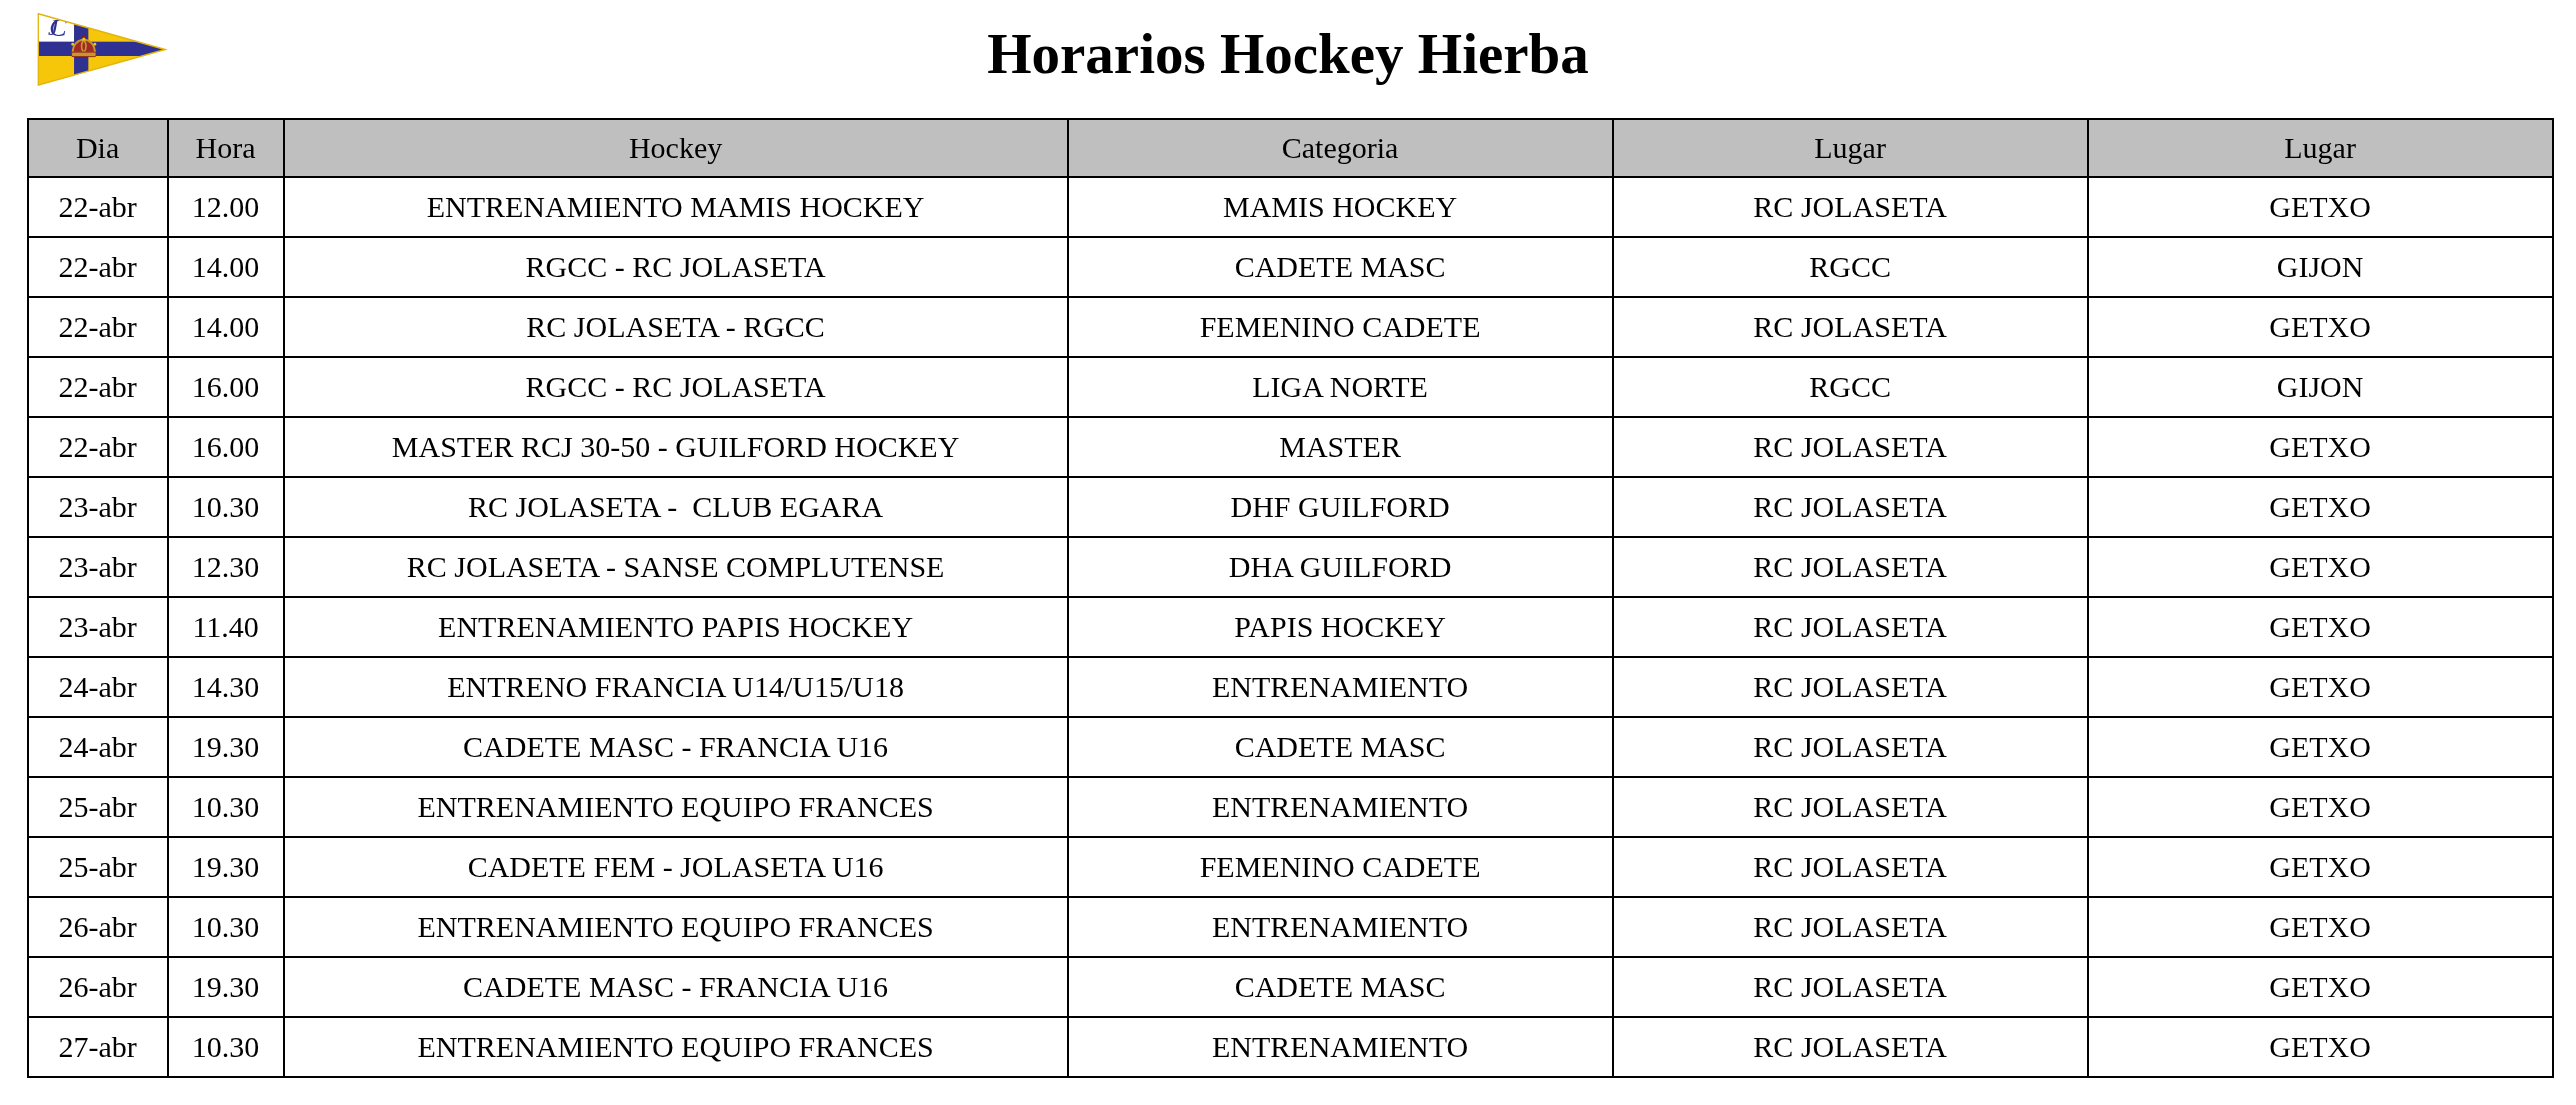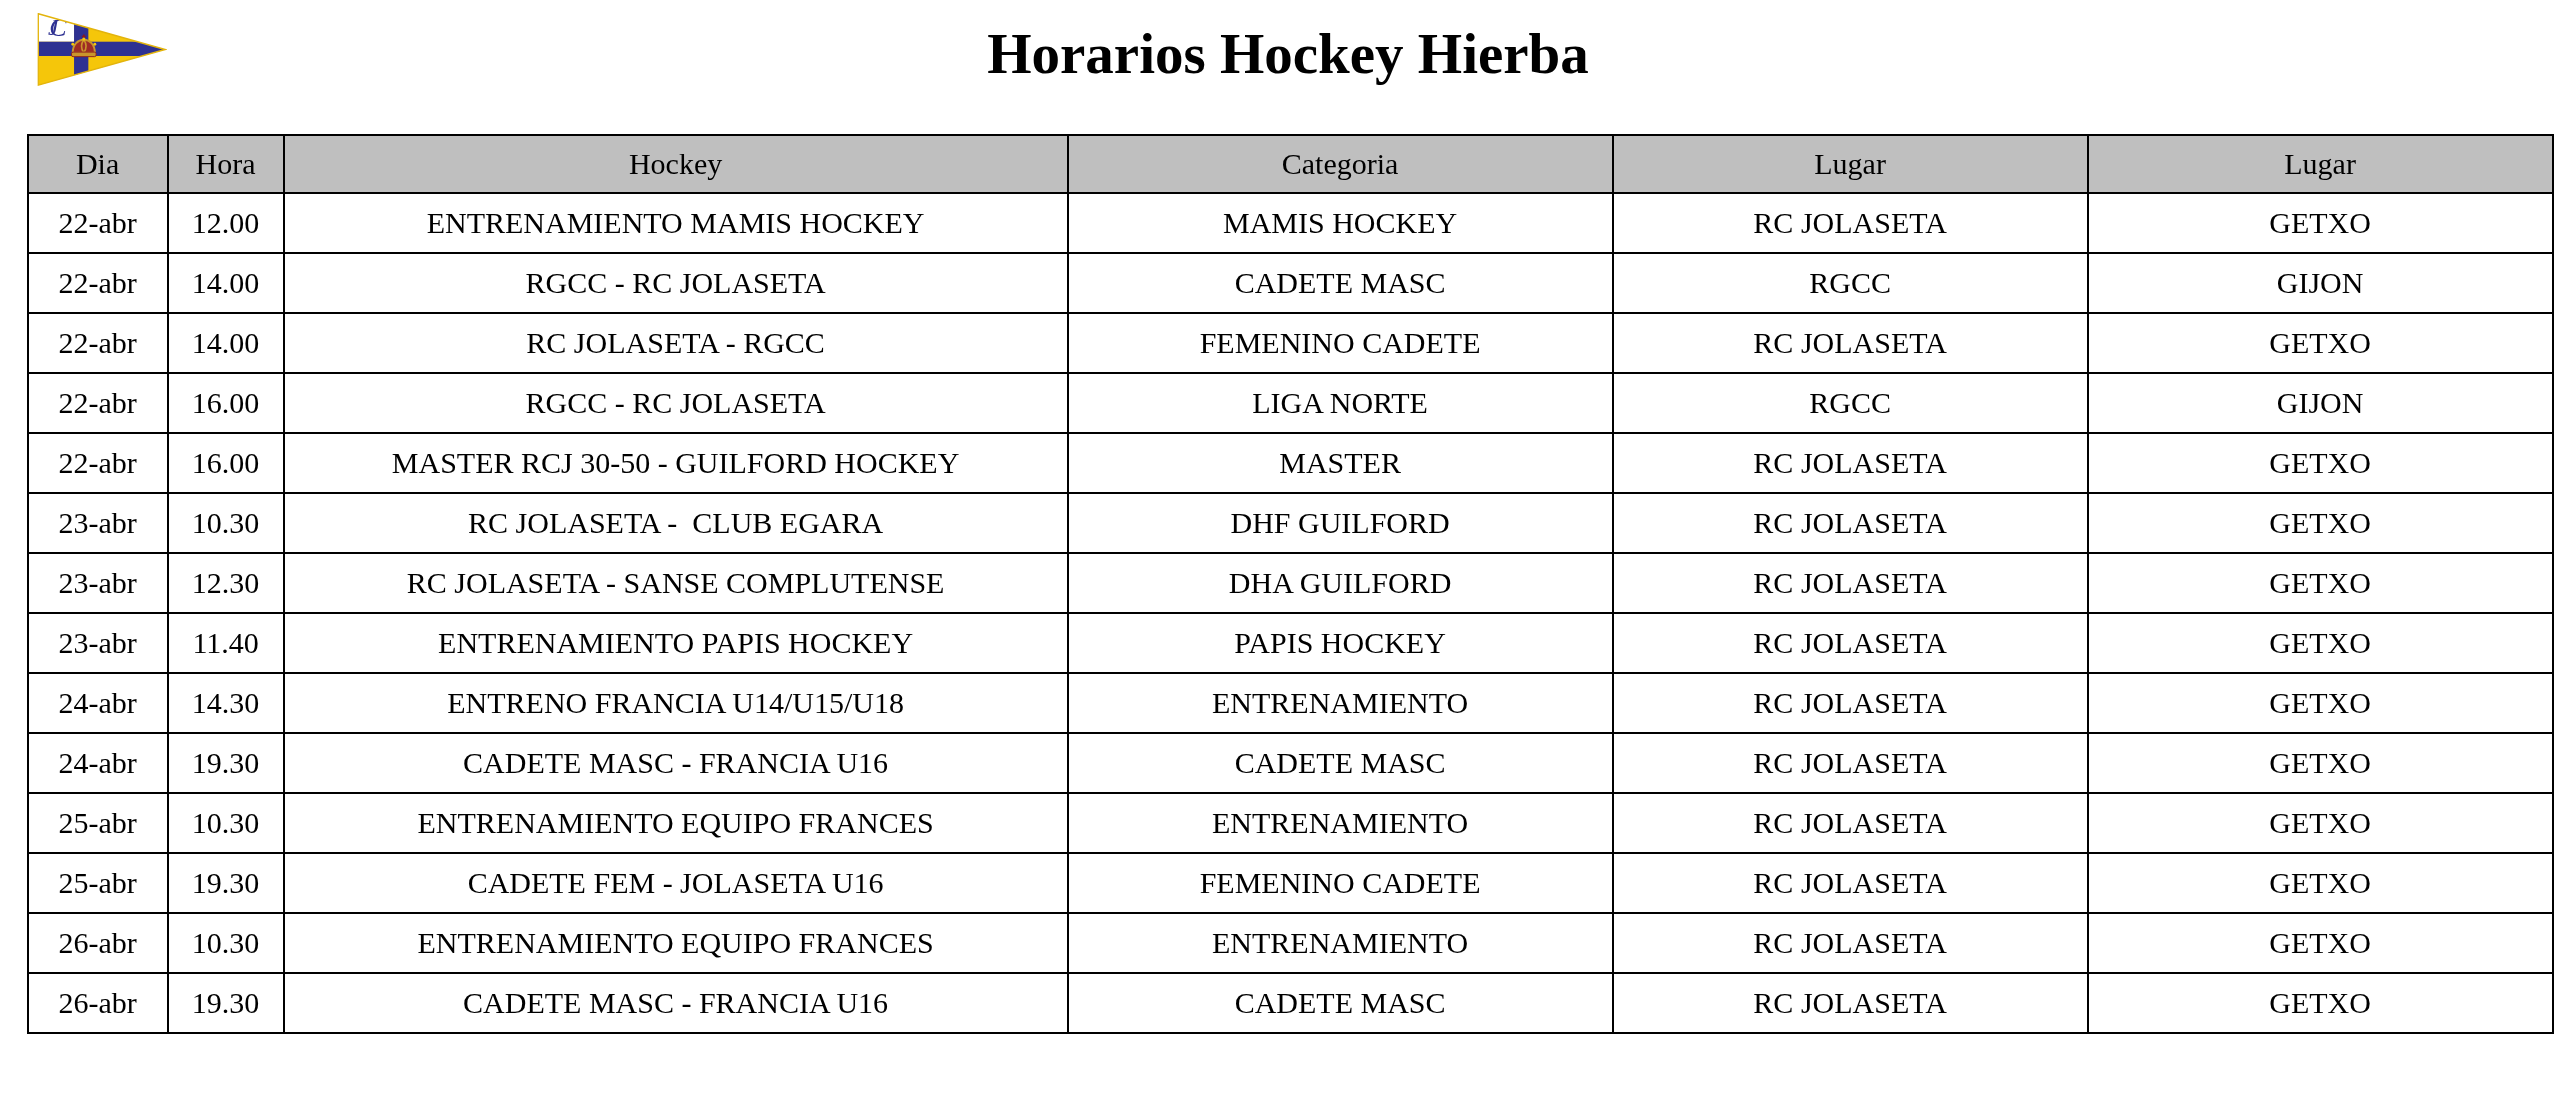--- a/index.html
+++ b/index.html
@@ -34,21 +34,20 @@
     height: 77px;
   }
   table.schedule {
     position: absolute;
     left: 26.6px;
     top: 118px;
     width: 2525px;
     border-collapse: collapse;
     table-layout: fixed;
     border: 2.7px solid #000;
-    margin-top: 16px;
   }
   table.schedule th,
   table.schedule td {
     border: 2px solid #000;
     text-align: center;
     vertical-align: middle;
     padding: 0 6.6px;
     font-size: 30px;
     overflow: hidden;
   }
@@ -238,15 +237,23 @@
 
   <tr>
     <td class="cell-dia">26-abr</td>
     <td class="cell-hora">19.30</td>
     <td class="cell-partido">CADETE MASC - FRANCIA U16</td>
     <td class="cell-categoria">CADETE MASC</td>
     <td class="cell-lugar1">RC JOLASETA</td>
     <td class="cell-lugar2">GETXO</td>
   </tr>
 
+  <tr>
+    <td class="cell-dia">27-abr</td>
+    <td class="cell-hora">10.30</td>
+    <td class="cell-partido">ENTRENAMIENTO EQUIPO FRANCES</td>
+    <td class="cell-categoria">ENTRENAMIENTO</td>
+    <td class="cell-lugar1">RC JOLASETA</td>
+    <td class="cell-lugar2">GETXO</td>
+  </tr>
 </tbody>
 </table>
 
 
 </body></html>

